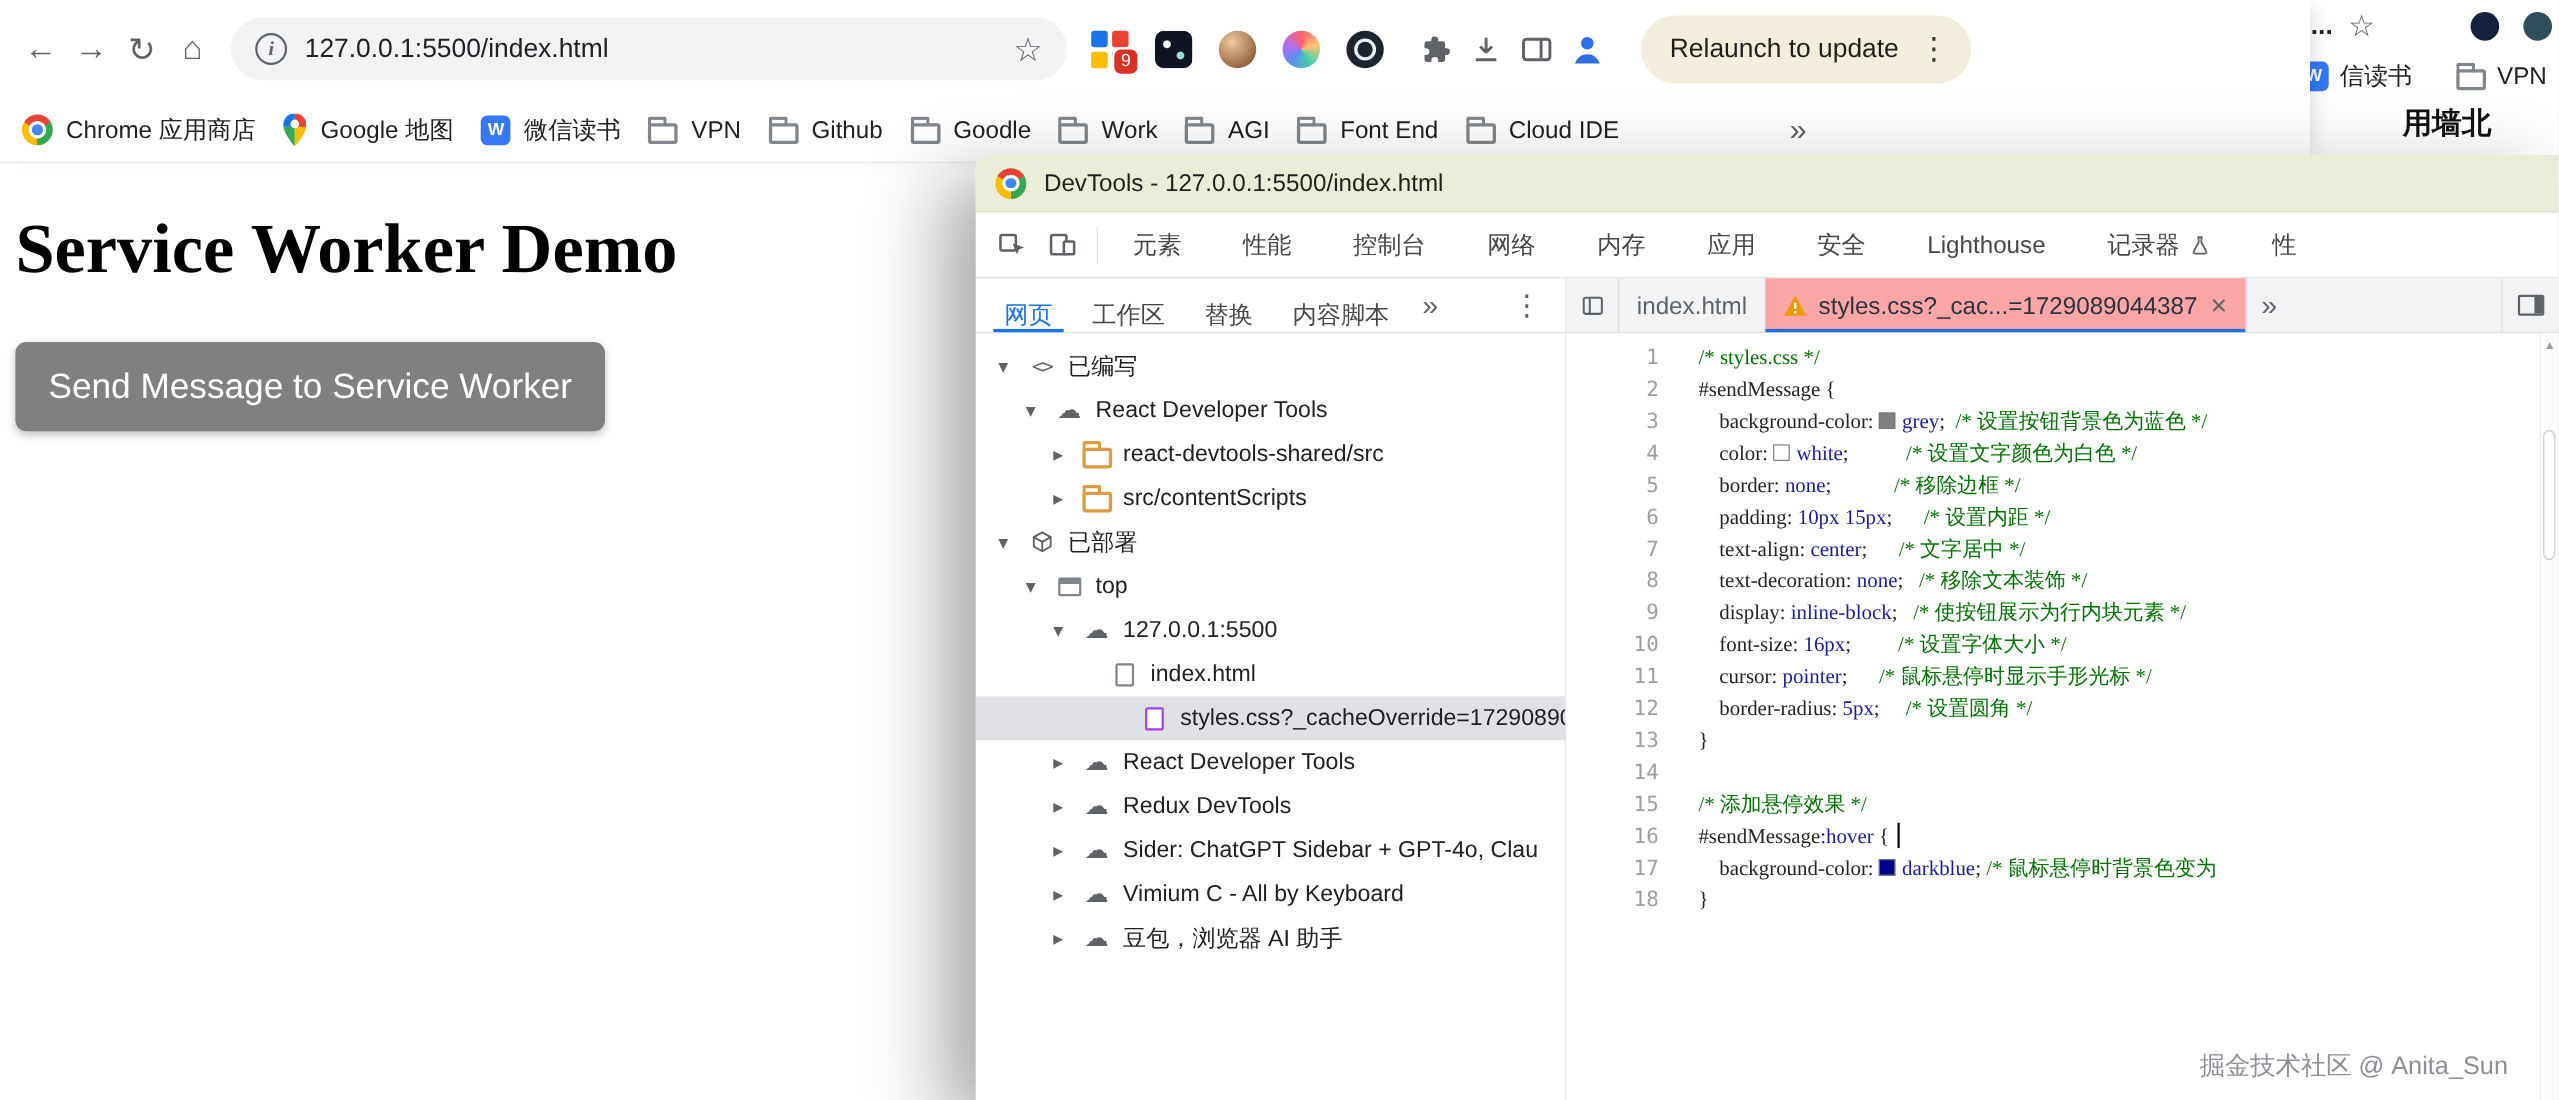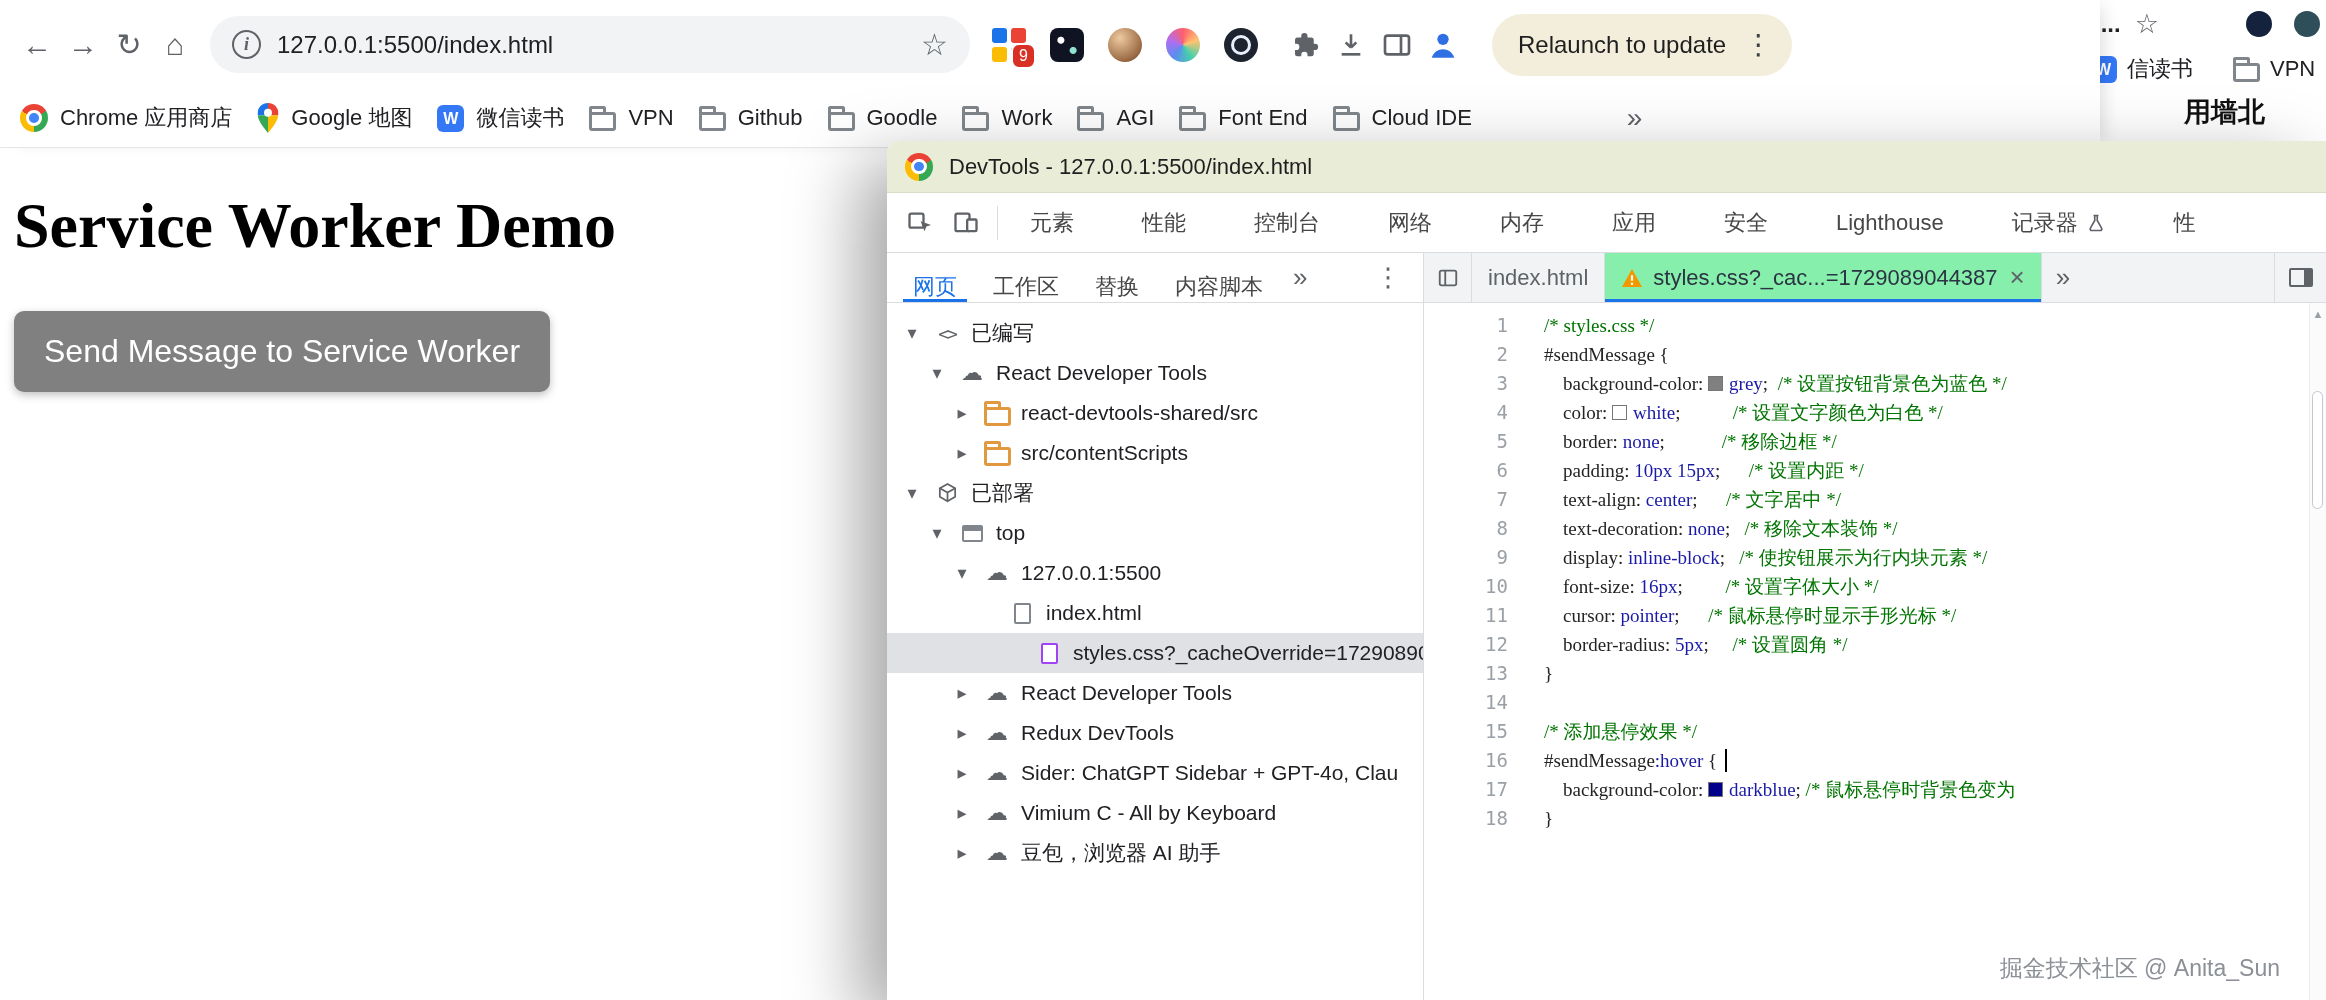--- a/index.html
+++ b/index.html
@@ -79,21 +79,21 @@
           font-family:"Liberation Sans",sans-serif;cursor:pointer;box-shadow:0 3px 8px rgba(0,0,0,.25)}
 
   
   .devtools{position:absolute;left:887px;top:141px;width:1439px;height:859px;background:#fff;z-index:3;
             border-radius:12px 0 0 0;box-shadow:-28px 22px 70px rgba(0,0,0,.35);overflow:hidden;font-size:22px}
   .dt-titlebar{height:52px;background:#e9edd8;display:flex;align-items:center;gap:16px;padding:0 18px;
                font-size:22px;color:#1f1f1f;border-bottom:1px solid #d9ddc8}
   .dt-toolbar{height:60px;display:flex;align-items:center;border-bottom:1px solid #dadce0;padding:0 10px}
   .dt-icon{width:46px;height:46px;display:flex;align-items:center;justify-content:center;flex:none}
   .dt-vdiv{width:1px;height:34px;background:#dadce0;margin:0 8px;flex:none}
-  .dt-tabs{display:flex;align-items:stretch;height:100%;flex:1;overflow:hidden;gap:20px}
+  .dt-tabs{display:flex;align-items:stretch;height:100%;flex:1;overflow:hidden;gap:8px}
   .dt-tab{display:flex;align-items:center;gap:8px;padding:0 24px;color:#474747;position:relative;white-space:nowrap;cursor:pointer}
   .dt-tab.active{color:#1a73e8}
   .dt-tab.active::after{content:"";position:absolute;left:10px;right:10px;bottom:0;height:3px;background:#1a73e8}
 
   .dt-body{display:flex;height:747px}
   .dt-nav{width:537px;flex:none;border-right:1px solid #dadce0;display:flex;flex-direction:column;overflow:hidden}
   .dt-nav-tabs{height:50px;flex:none;display:flex;align-items:stretch;border-bottom:1px solid #dadce0;padding:0 8px}
   .nav-tab{display:flex;align-items:flex-end;padding:0 18px;color:#474747;position:relative;white-space:nowrap;cursor:pointer}
   .nav-tab.active{color:#1a73e8}
   .nav-tab.active::after{content:"";position:absolute;left:8px;right:8px;bottom:0;height:3px;background:#1a73e8}
@@ -104,21 +104,21 @@
   .tree-row.selected{background:#dfe1e5}
   .tr-arrow{width:22px;text-align:center;color:#5f6368;font-size:18px;flex:none}
   .tr-icon{display:flex;align-items:center;justify-content:center;width:28px;flex:none}
   .dt-tree .folder{border-color:#e0993e}
 
   .dt-editor{flex:1;display:flex;flex-direction:column;min-width:0}
   .dt-editor-tabs{height:50px;flex:none;background:#f1f3f4;border-bottom:1px solid #dadce0;display:flex;align-items:stretch}
   .etab-lefticon{width:48px;display:flex;align-items:center;justify-content:center;border-right:1px solid #dadce0;flex:none}
   .etab{display:flex;align-items:center;gap:10px;padding:0 16px;color:#5f6368;border-right:1px solid #dadce0;
         white-space:nowrap;cursor:pointer}
-  .etab.active{background:#86efac;color:#2b3442;position:relative}
+  .etab.active{background:#fca5a5;color:#2b3442;position:relative}
   .etab.active::after{content:"";position:absolute;bottom:0;left:0;right:0;height:3px;background:#1a73e8}
   .etab .close{color:#5f6368;font-size:26px;margin-left:2px}
   .etabs-more{display:flex;align-items:center;padding:0 14px;color:#5f6368;font-size:26px}
   .etab-right{margin-left:auto;width:52px;display:flex;align-items:center;justify-content:center;border-left:1px solid #dadce0;flex:none}
   .panel-ic{width:24px;height:19px;border:2.5px solid #5f6368;border-radius:2px;position:relative}
   .panel-ic::after{content:"";position:absolute;top:0;bottom:0;right:0;width:7px;background:#5f6368}
 
   .dt-code-wrap{position:relative;flex:1;display:flex;overflow:hidden;background:#fff}
   .dt-gutter{width:106px;flex:none;padding:8px 22px 0 0;text-align:right;color:#9aa0a6;
              font-family:"DejaVu Sans Mono",monospace;font-size:19px;line-height:29px}

